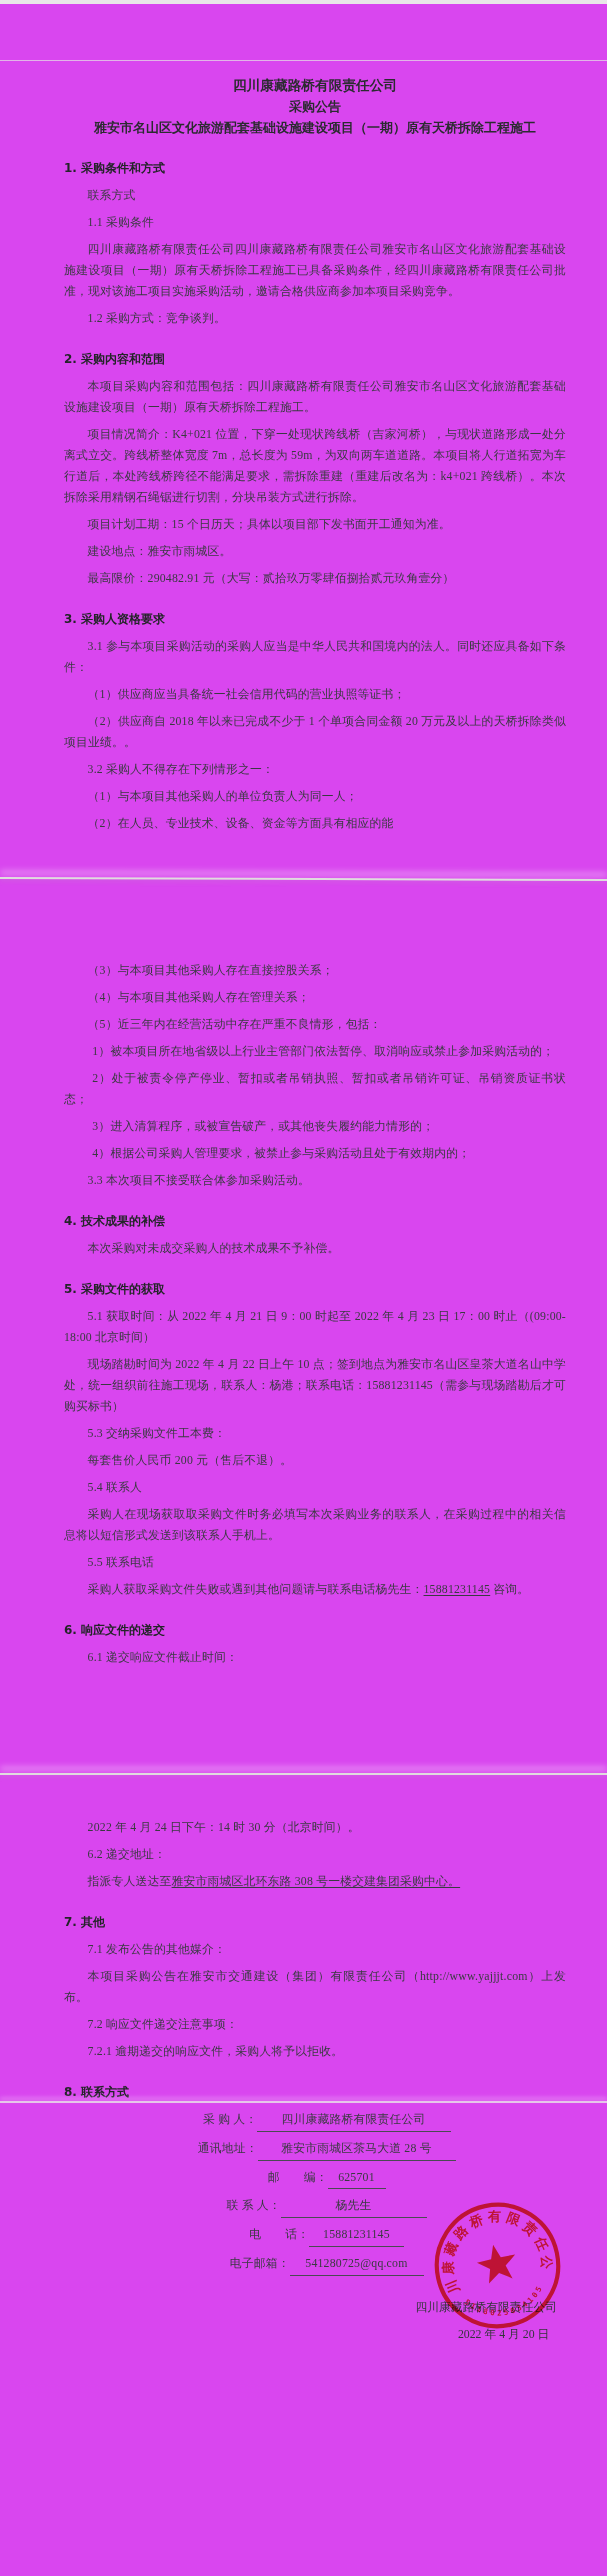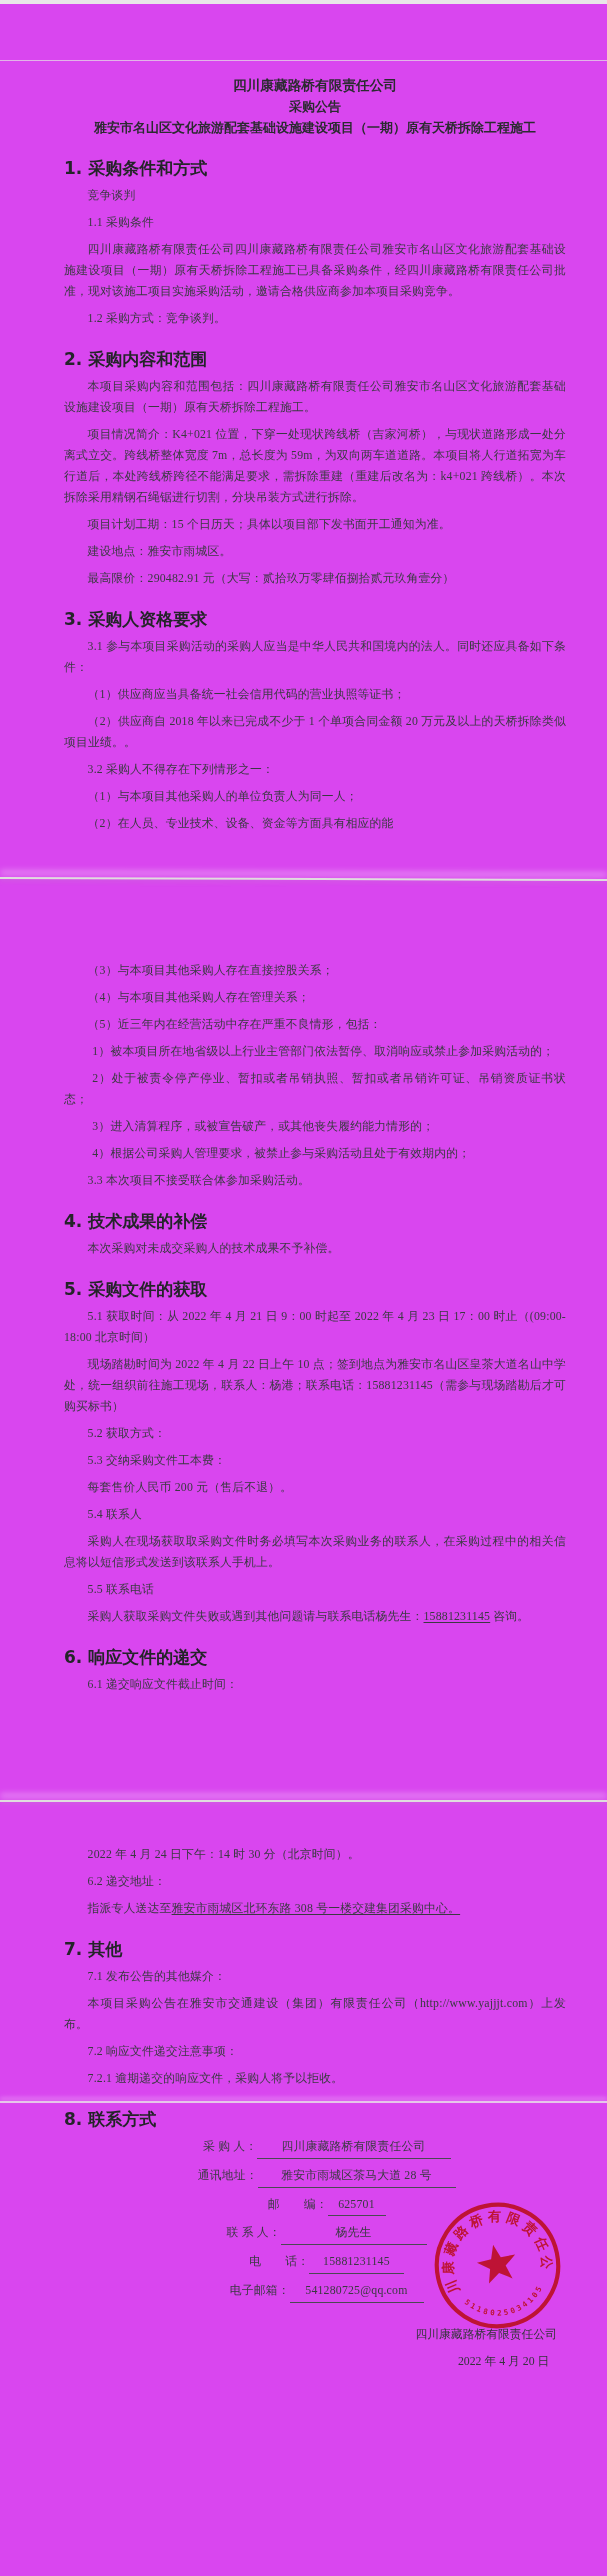--- a/index.html
+++ b/index.html
@@ -13,21 +13,21 @@
   .content { padding:71px 41px 0 64px; font-size:11.8px; }
   .doc-title-company {
     text-align:center; font-weight:bold; font-size:13.7px; line-height:21px;
     color:#2b2b30; font-family:"DejaVu Sans", sans-serif;
   }
   .doc-title-sub {
     text-align:center; font-weight:bold; font-size:13px; line-height:21px;
     color:#2b2b30; font-family:"DejaVu Sans", sans-serif;
   }
   .sec-h {
-    font-family:"DejaVu Sans", sans-serif; font-weight:bold; font-size:17px;
+    font-family:"DejaVu Sans", sans-serif; font-weight:bold; font-size:12px;
     line-height:21px; color:#242429; margin:20px 0 6px;
   }
   .p { margin:6px 0; line-height:21px; text-align:justify; text-indent:2em; letter-spacing:0.2px; }
   .p.sub { text-indent:2.4em; }
   .u { text-decoration:underline; text-underline-offset:2.3px; }
   .page-gap1 { height:114px; position:relative; }
   .page-gap2 { height:137px; position:relative; }
   .seam-line { position:absolute; left:-64px; width:607px; height:1.5px; background:#e0dcde;
     box-shadow:0 -5.3px 6.8px rgba(255,255,255,.85), 0 2.3px 4.6px rgba(178,172,176,.28); }
   .page-gap1 .seam-line { top:38px; transform:rotate(.2deg); }
@@ -53,21 +53,21 @@
   <div class="edge-artifact"></div>
   <div class="faint-seam"></div>
 
   <div class="content">
 
     <div class="doc-title-company">四川康藏路桥有限责任公司</div>
     <div class="doc-title-sub">采购公告</div>
     <div class="doc-title-sub">雅安市名山区文化旅游配套基础设施建设项目（一期）原有天桥拆除工程施工</div>
 
     <div class="sec-h">1. 采购条件和方式</div>
-    <div class="p">竞争谈判</div>
+    <div class="p">联系方式</div>
     <div class="p">1.1 采购条件</div>
     <div class="p">四川康藏路桥有限责任公司四川康藏路桥有限责任公司雅安市名山区文化旅游配套基础设施建设项目（一期）原有天桥拆除工程施工已具备采购条件，经四川康藏路桥有限责任公司批准，现对该施工项目实施采购活动，邀请合格供应商参加本项目采购竞争。</div>
     <div class="p">1.2 采购方式：竞争谈判。</div>
 
     <div class="sec-h">2. 采购内容和范围</div>
     <div class="p">本项目采购内容和范围包括：四川康藏路桥有限责任公司雅安市名山区文化旅游配套基础设施建设项目（一期）原有天桥拆除工程施工。</div>
     <div class="p">项目情况简介：K4+021 位置，下穿一处现状跨线桥（吉家河桥），与现状道路形成一处分离式立交。跨线桥整体宽度 7m，总长度为 59m，为双向两车道道路。本项目将人行道拓宽为车行道后，本处跨线桥跨径不能满足要求，需拆除重建（重建后改名为：k4+021 跨线桥）。本次拆除采用精钢石绳锯进行切割，分块吊装方式进行拆除。</div>
     <div class="p">项目计划工期：15 个日历天；具体以项目部下发书面开工通知为准。</div>
     <div class="p">建设地点：雅安市雨城区。</div>
     <div class="p">最高限价：290482.91 元（大写：贰拾玖万零肆佰捌拾贰元玖角壹分）</div>
@@ -92,21 +92,20 @@
     <div class="p sub">3）进入清算程序，或被宣告破产，或其他丧失履约能力情形的；</div>
     <div class="p sub">4）根据公司采购人管理要求，被禁止参与采购活动且处于有效期内的；</div>
     <div class="p">3.3 本次项目不接受联合体参加采购活动。</div>
 
     <div class="sec-h">4. 技术成果的补偿</div>
     <div class="p">本次采购对未成交采购人的技术成果不予补偿。</div>
 
     <div class="sec-h">5. 采购文件的获取</div>
     <div class="p">5.1 获取时间：从 2022 年 4 月 21 日 9：00 时起至 2022 年 4 月 23 日 17：00 时止（(09:00-18:00 北京时间）</div>
     <div class="p">现场踏勘时间为 2022 年 4 月 22 日上午 10 点；签到地点为雅安市名山区皇茶大道名山中学处，统一组织前往施工现场，联系人：杨港；联系电话：15881231145（需参与现场踏勘后才可购买标书）</div>
-    <div class="p">5.2 获取方式：</div>
     <div class="p">5.3 交纳采购文件工本费：</div>
     <div class="p">每套售价人民币 200  元（售后不退）。</div>
     <div class="p">5.4 联系人</div>
     <div class="p">采购人在现场获取取采购文件时务必填写本次采购业务的联系人，在采购过程中的相关信息将以短信形式发送到该联系人手机上。</div>
     <div class="p">5.5 联系电话</div>
     <div class="p"><span>采购人获取采购文件失败或遇到其他问题请与联系电话杨先生：</span><span class="u">15881231145</span><span> 咨询。</span></div>
 
     <div class="sec-h">6. 响应文件的递交</div>
     <div class="p">6.1 递交响应文件截止时间：</div>
 

